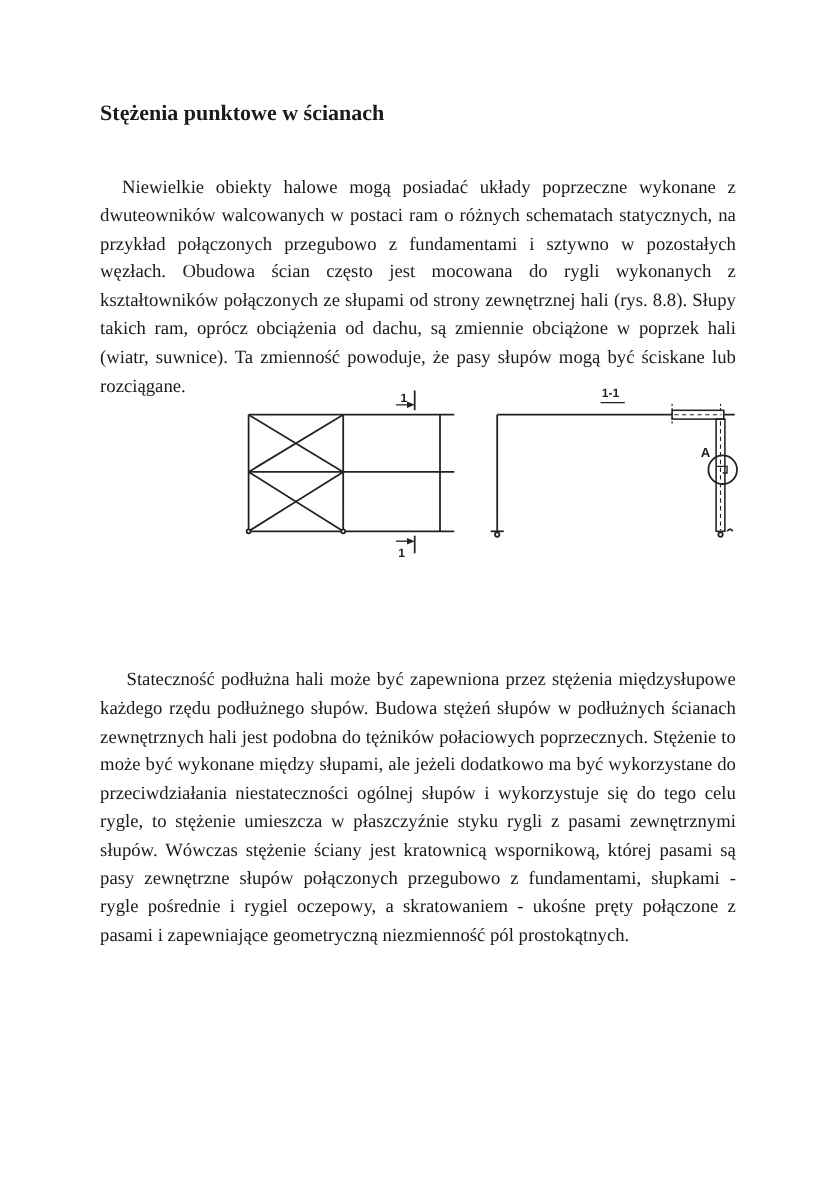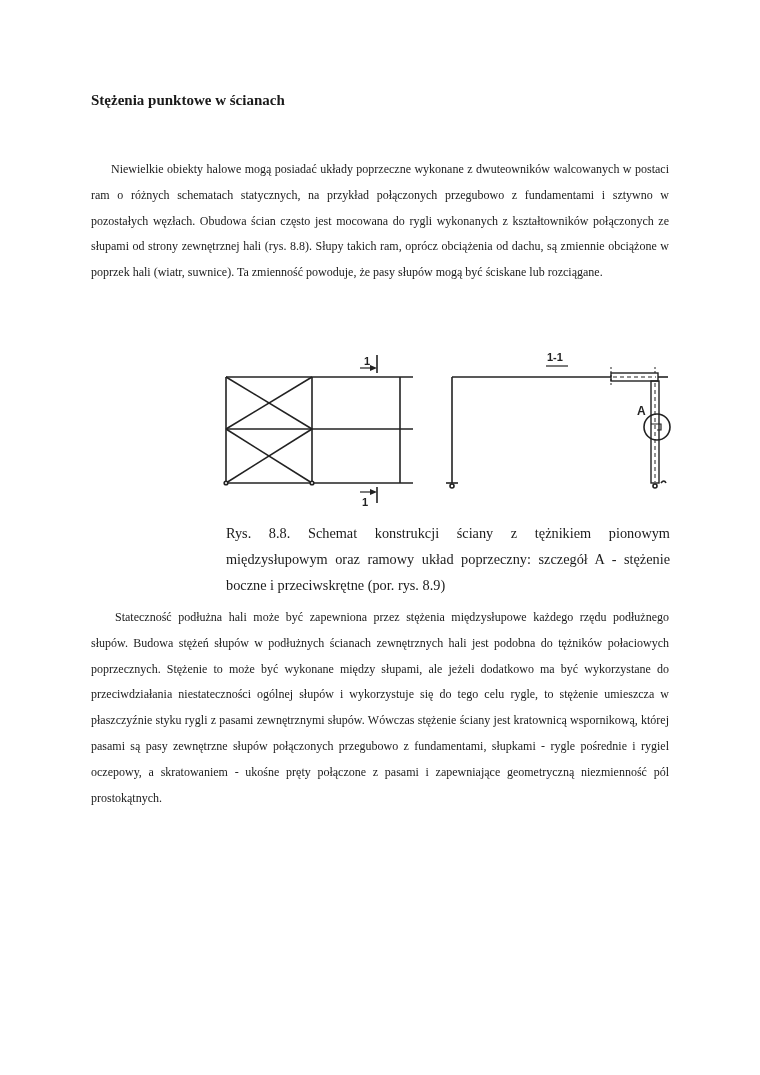--- a/index.html
+++ b/index.html
@@ -1,20 +1,20 @@
 <!DOCTYPE html>
 <html><head>
 <meta charset="utf-8">
 <style>
   html, body { margin: 0; padding: 0; background: #ffffff; }
   body { width: 760px; height: 1075px; position: relative; overflow: hidden;
          font-family: "Liberation Serif", "DejaVu Serif", serif; color: #1a1a1a; }
   .page { position: absolute; left: 0; top: 0; width: 760px; height: 1075px; }
-  .heading { position: absolute; left: 91px; top: 92px; font-size: 15px; font-weight: bold; margin: 0; }
-  .para { position: absolute; left: 91px; width: 578px; font-size: 12px; line-height: 25.8px;
+  .heading { position: absolute; left: 91px; top: 92px; font-size: 20px; font-weight: bold; margin: 0; }
+  .para { position: absolute; left: 91px; width: 578px; font-size: 17px; line-height: 25.8px;
           text-align: justify; margin: 0; text-indent: 20px; }
   .p1 { top: 157px; }
   .p2 { top: 605px; text-indent: 24px; }
   .figure { position: absolute; left: 215px; top: 345px; width: 470px; height: 165px; }
   .caption { position: absolute; left: 226px; top: 520px; width: 444px; font-size: 14.3px;
              line-height: 26px; text-align: justify; margin: 0; }
   svg text { font-family: "Liberation Sans", "DejaVu Sans", sans-serif; font-weight: bold; }
 </style>
 </head>
 <body>
@@ -72,16 +72,15 @@
 
         <circle cx="657" cy="427" r="13"></circle>
         <path d="M651 424 h10 v6 h-4" stroke-width="1.2"></path>
       </g>
       <text x="637" y="415" font-size="12" fill="#222">A</text>
       <text x="547" y="361" font-size="11" fill="#222">1-1</text>
       <line x1="546" y1="366" x2="568" y2="366" stroke="#222" stroke-width="1.2"></line>
     </svg>
   </div>
 
-  <p class="caption">Rys. 8.8. Schemat konstrukcji ściany z tężnikiem pionowym międzysłupowym oraz ramowy układ poprzeczny: szczegół A - stężenie boczne i przeciwskrętne (por. rys. 8.9)</p>
 
   <p class="para p2">Stateczność podłużna hali może być zapewniona przez stężenia międzysłupowe każdego rzędu podłużnego słupów. Budowa stężeń słupów w podłużnych ścianach zewnętrznych hali jest podobna do tężników połaciowych poprzecznych. Stężenie to może być wykonane między słupami, ale jeżeli dodatkowo ma być wykorzystane do przeciwdziałania niestateczności ogólnej słupów i wykorzystuje się do tego celu rygle, to stężenie umieszcza w płaszczyźnie styku rygli z pasami zewnętrznymi słupów. Wówczas stężenie ściany jest kratownicą wspornikową, której pasami są pasy zewnętrzne słupów połączonych przegubowo z fundamentami, słupkami - rygle pośrednie i rygiel oczepowy, a skratowaniem - ukośne pręty połączone z pasami i zapewniające geometryczną niezmienność pól prostokątnych.</p>
 </div>
 
 </body></html>

